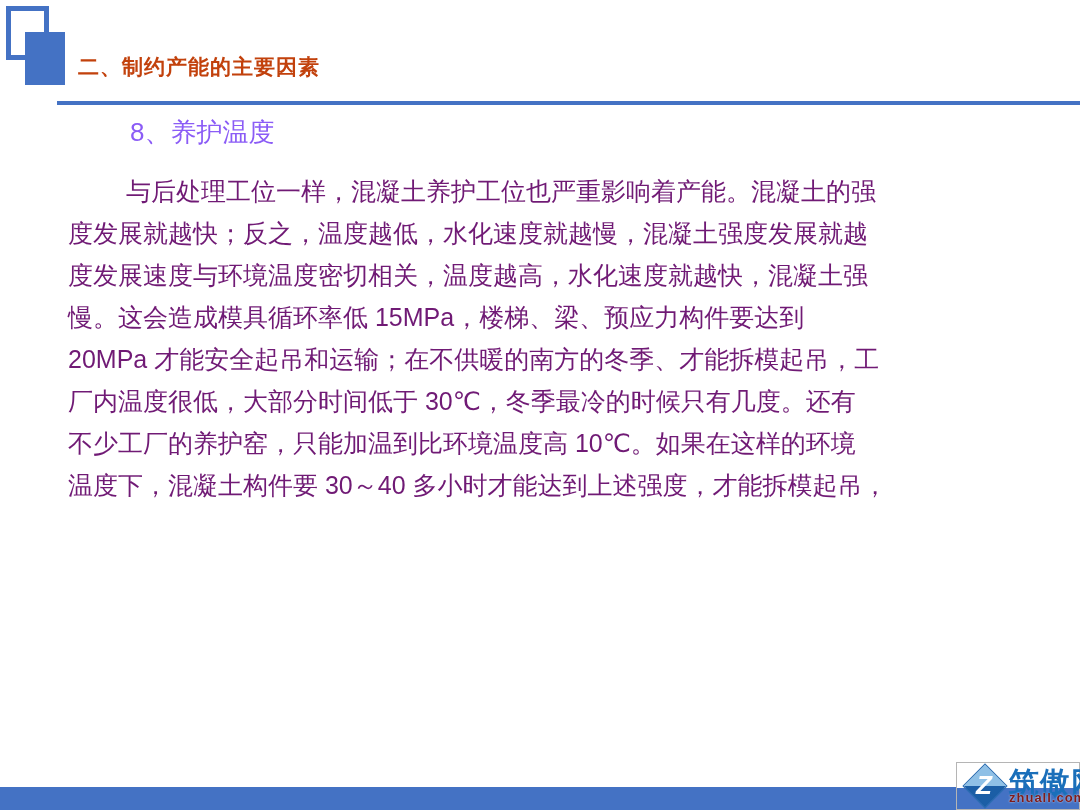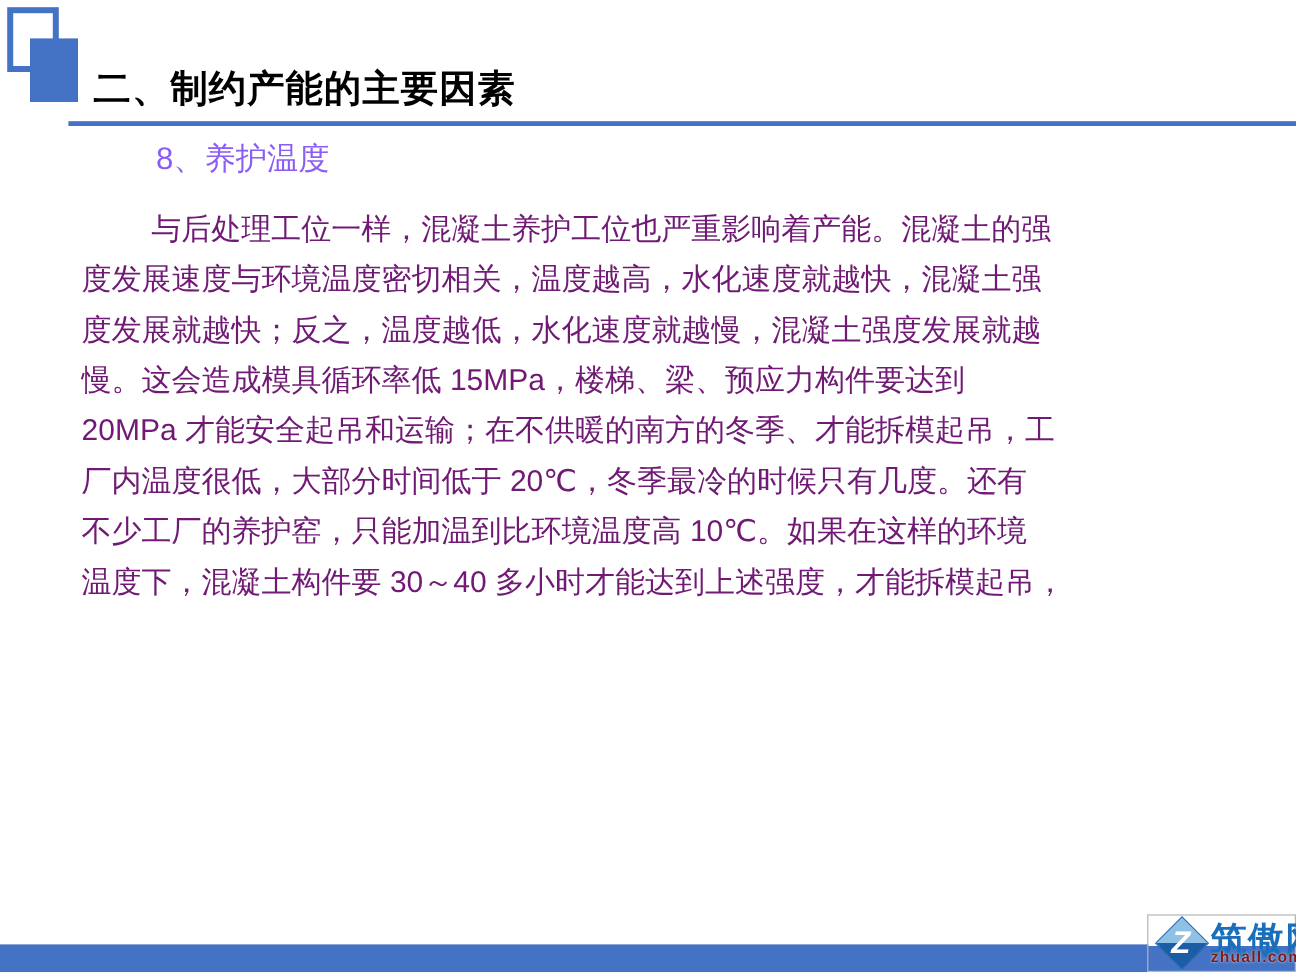--- a/index.html
+++ b/index.html
@@ -21,22 +21,22 @@
     background:#ffffff;
   }
   .decor-solid{
     position:absolute;left:25px;top:32px;
     width:40px;height:53px;
     background:#4472C4;
   }
   
   .slide-title{
     position:absolute;left:78px;top:53px;
-    font-size:31px;font-weight:bold;
-    color:#000000;letter-spacing:1px;
+    font-size:21px;font-weight:bold;
+    color:#c2410c;letter-spacing:1px;
     white-space:nowrap;
   }
   .title-rule{
     position:absolute;left:57px;top:101px;
     width:1023px;height:4px;
     background:#4472C4;
   }
   
   .subtitle{
     position:absolute;left:130px;top:115px;
@@ -99,25 +99,25 @@
   <div class="decor-outline"></div>
   <div class="decor-solid"></div>
 
   <div class="slide-title">二、制约产能的主要因素</div>
   <div class="title-rule"></div>
 
   <div class="subtitle">8、养护温度</div>
 
   <div class="body-text">
     <div class="body-line indent">与后处理工位一样，混凝土养护工位也严重影响着产能。混凝土的强</div>
+    <div class="body-line">度发展就越快；反之，温度越低，水化速度就越慢，混凝土强度发展就越</div>
     <div class="body-line">度发展速度与环境温度密切相关，温度越高，水化速度就越快，混凝土强</div>
-    <div class="body-line">度发展就越快；反之，温度越低，水化速度就越慢，混凝土强度发展就越</div>
     <div class="body-line">慢。这会造成模具循环率低 15MPa，楼梯、梁、预应力构件要达到</div>
     <div class="body-line">20MPa 才能安全起吊和运输；在不供暖的南方的冬季、才能拆模起吊，工</div>
-    <div class="body-line">厂内温度很低，大部分时间低于 20℃，冬季最冷的时候只有几度。还有</div>
+    <div class="body-line">厂内温度很低，大部分时间低于 30℃，冬季最冷的时候只有几度。还有</div>
     <div class="body-line">不少工厂的养护窑，只能加温到比环境温度高 10℃。如果在这样的环境</div>
     <div class="body-line">温度下，混凝土构件要 30～40 多小时才能达到上述强度，才能拆模起吊，</div>
   </div>
 
   <div class="bottom-bar"></div>
   <div class="logo-box">
     <div class="logo-diamond"></div>
     <div class="logo-z">Z</div>
     <div class="logo-name">筑傲网</div>
     <div class="logo-url">zhuall.com</div>

